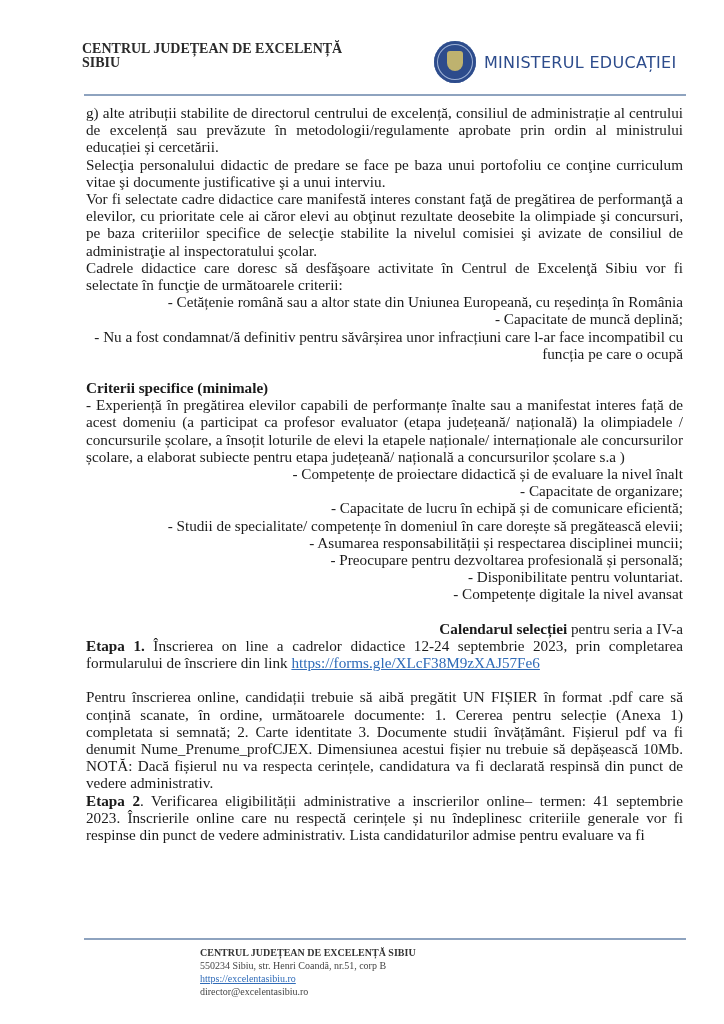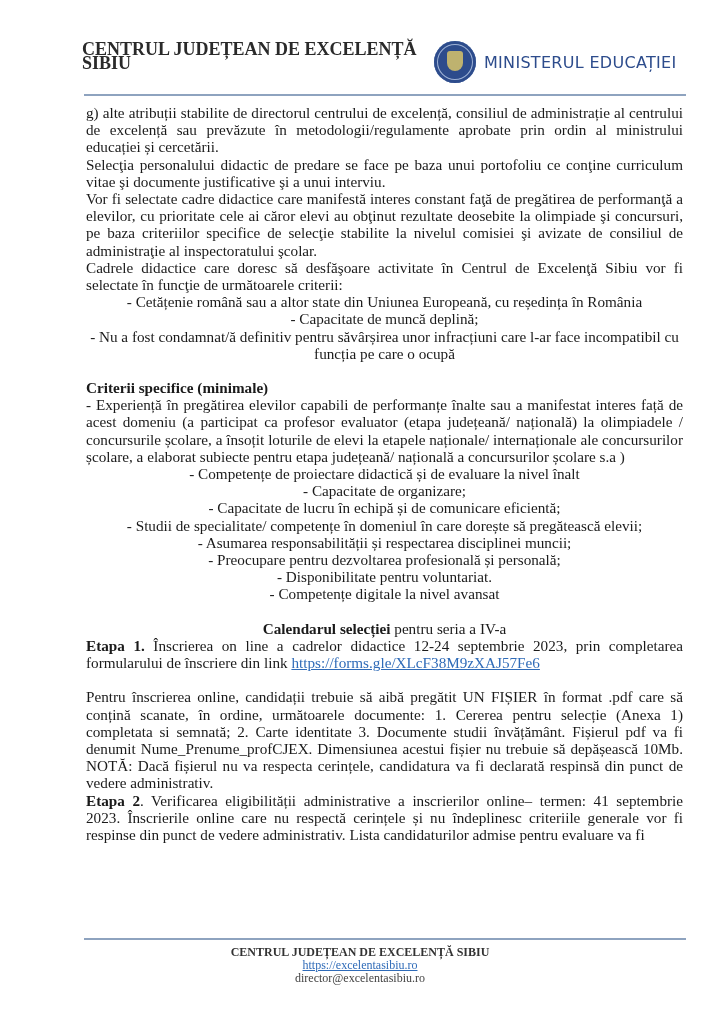--- a/index.html
+++ b/index.html
@@ -1,39 +1,39 @@
 <!DOCTYPE html>
 <html><head>
 <meta charset="utf-8">
 <style>
   html, body { margin:0; padding:0; background:#ffffff; }
   body { width:724px; height:1024px; position:relative; overflow:hidden;
          font-family:"DejaVu Serif", serif; color:#1a1a1a; }
   .header { position:absolute; left:82px; top:40px; width:600px; height:48px; }
   .hdr-title { position:absolute; left:0; top:2px; font-family:"Liberation Serif", serif;
-               font-weight:bold; font-size:18px; line-height:14px; color:#2a2a2a; }
+               font-weight:bold; font-size:14px; line-height:14px; color:#2a2a2a; }
   .ministry { position:absolute; left:352px; top:0; height:44px; display:flex; align-items:center; }
   .crest { width:42px; height:42px; border-radius:50%; background:#2d4c8c; position:relative;
            box-shadow: inset 0 0 0 3px #2d4c8c, inset 0 0 0 4px #9fb3d6; }
   .crest::after { content:""; position:absolute; left:13px; top:10px; width:16px; height:20px;
                   background:#d8c46a; border-radius:3px 3px 8px 8px; opacity:.85; }
   .min-name { margin-left:8px; font-family:"DejaVu Sans", sans-serif; font-size:16px;
               letter-spacing:0.3px; color:#2d4c8c; }
   .rule-top { position:absolute; left:84px; top:94px; width:602px; height:2px; background:#8ea3bf; }
   .content { position:absolute; left:86px; top:104px; width:597px;
              font-family:"Liberation Serif", serif; font-size:15.2px; line-height:17.2px; }
   .content p { margin:0; text-align:justify; }
-  .content .nj { text-align:center; }
+  .content .nj { text-align:right; }
   .content h3 { margin:0; font-size:15.2px; font-weight:bold; line-height:17.2px; }
   .gap { height:17px; }
   .link { color:#2f6bb8; text-decoration:underline; }
   b { font-weight:bold; }
   .rule-bottom { position:absolute; left:84px; top:938px; width:602px; height:1.5px; background:#8ea3bf; }
-  .footer { position:absolute; left:200px; top:946px; width:320px; text-align:center;
-            font-family:"Liberation Serif", serif; font-size:12px; line-height:13px; color:#444; }
+  .footer { position:absolute; left:200px; top:946px; width:320px; 
+            font-family:"Liberation Serif", serif; font-size:10px; line-height:13px; color:#444; }
   .footer .f-title { font-weight:bold; color:#333; }
   .footer .f-link { color:#2f6bb8; text-decoration:underline; }
 </style>
 </head>
 <body>
 
 <div class="header">
   <div class="hdr-title">
     <div>CENTRUL JUDEȚEAN DE EXCELENȚĂ</div>
     <div>SIBIU</div>
@@ -75,15 +75,16 @@
 
   <div class="gap"></div>
 
   <p> Pentru înscrierea online, candidații trebuie să aibă pregătit UN FIȘIER în format .pdf care să conțină scanate, în ordine, următoarele documente: 1. Cererea pentru selecție (Anexa 1) completata si semnată; 2. Carte identitate 3. Documente studii învățământ. Fișierul pdf va fi denumit Nume_Prenume_profCJEX. Dimensiunea acestui fișier nu trebuie să depășească 10Mb. NOTĂ: Dacă fișierul nu va respecta cerințele, candidatura va fi declarată respinsă din punct de vedere administrativ.</p>
   <p><b>Etapa 2</b><span>. Verificarea eligibilității administrative a inscrierilor online– termen: 41 septembrie 2023. Înscrierile online care nu respectă cerințele și nu îndeplinesc criteriile generale vor fi respinse din punct de vedere administrativ. Lista candidaturilor admise pentru evaluare va fi</span></p>
 </div>
 
 <div class="rule-bottom"></div>
 <div class="footer">
   <div class="f-title">CENTRUL JUDEȚEAN DE EXCELENȚĂ SIBIU</div>
+  <div>550234 Sibiu, str. Henri Coandă, nr.51, corp B</div>
   <div><a class="f-link">https://excelentasibiu.ro</a></div>
   <div>director@excelentasibiu.ro</div>
 </div>
 
 </body></html>

